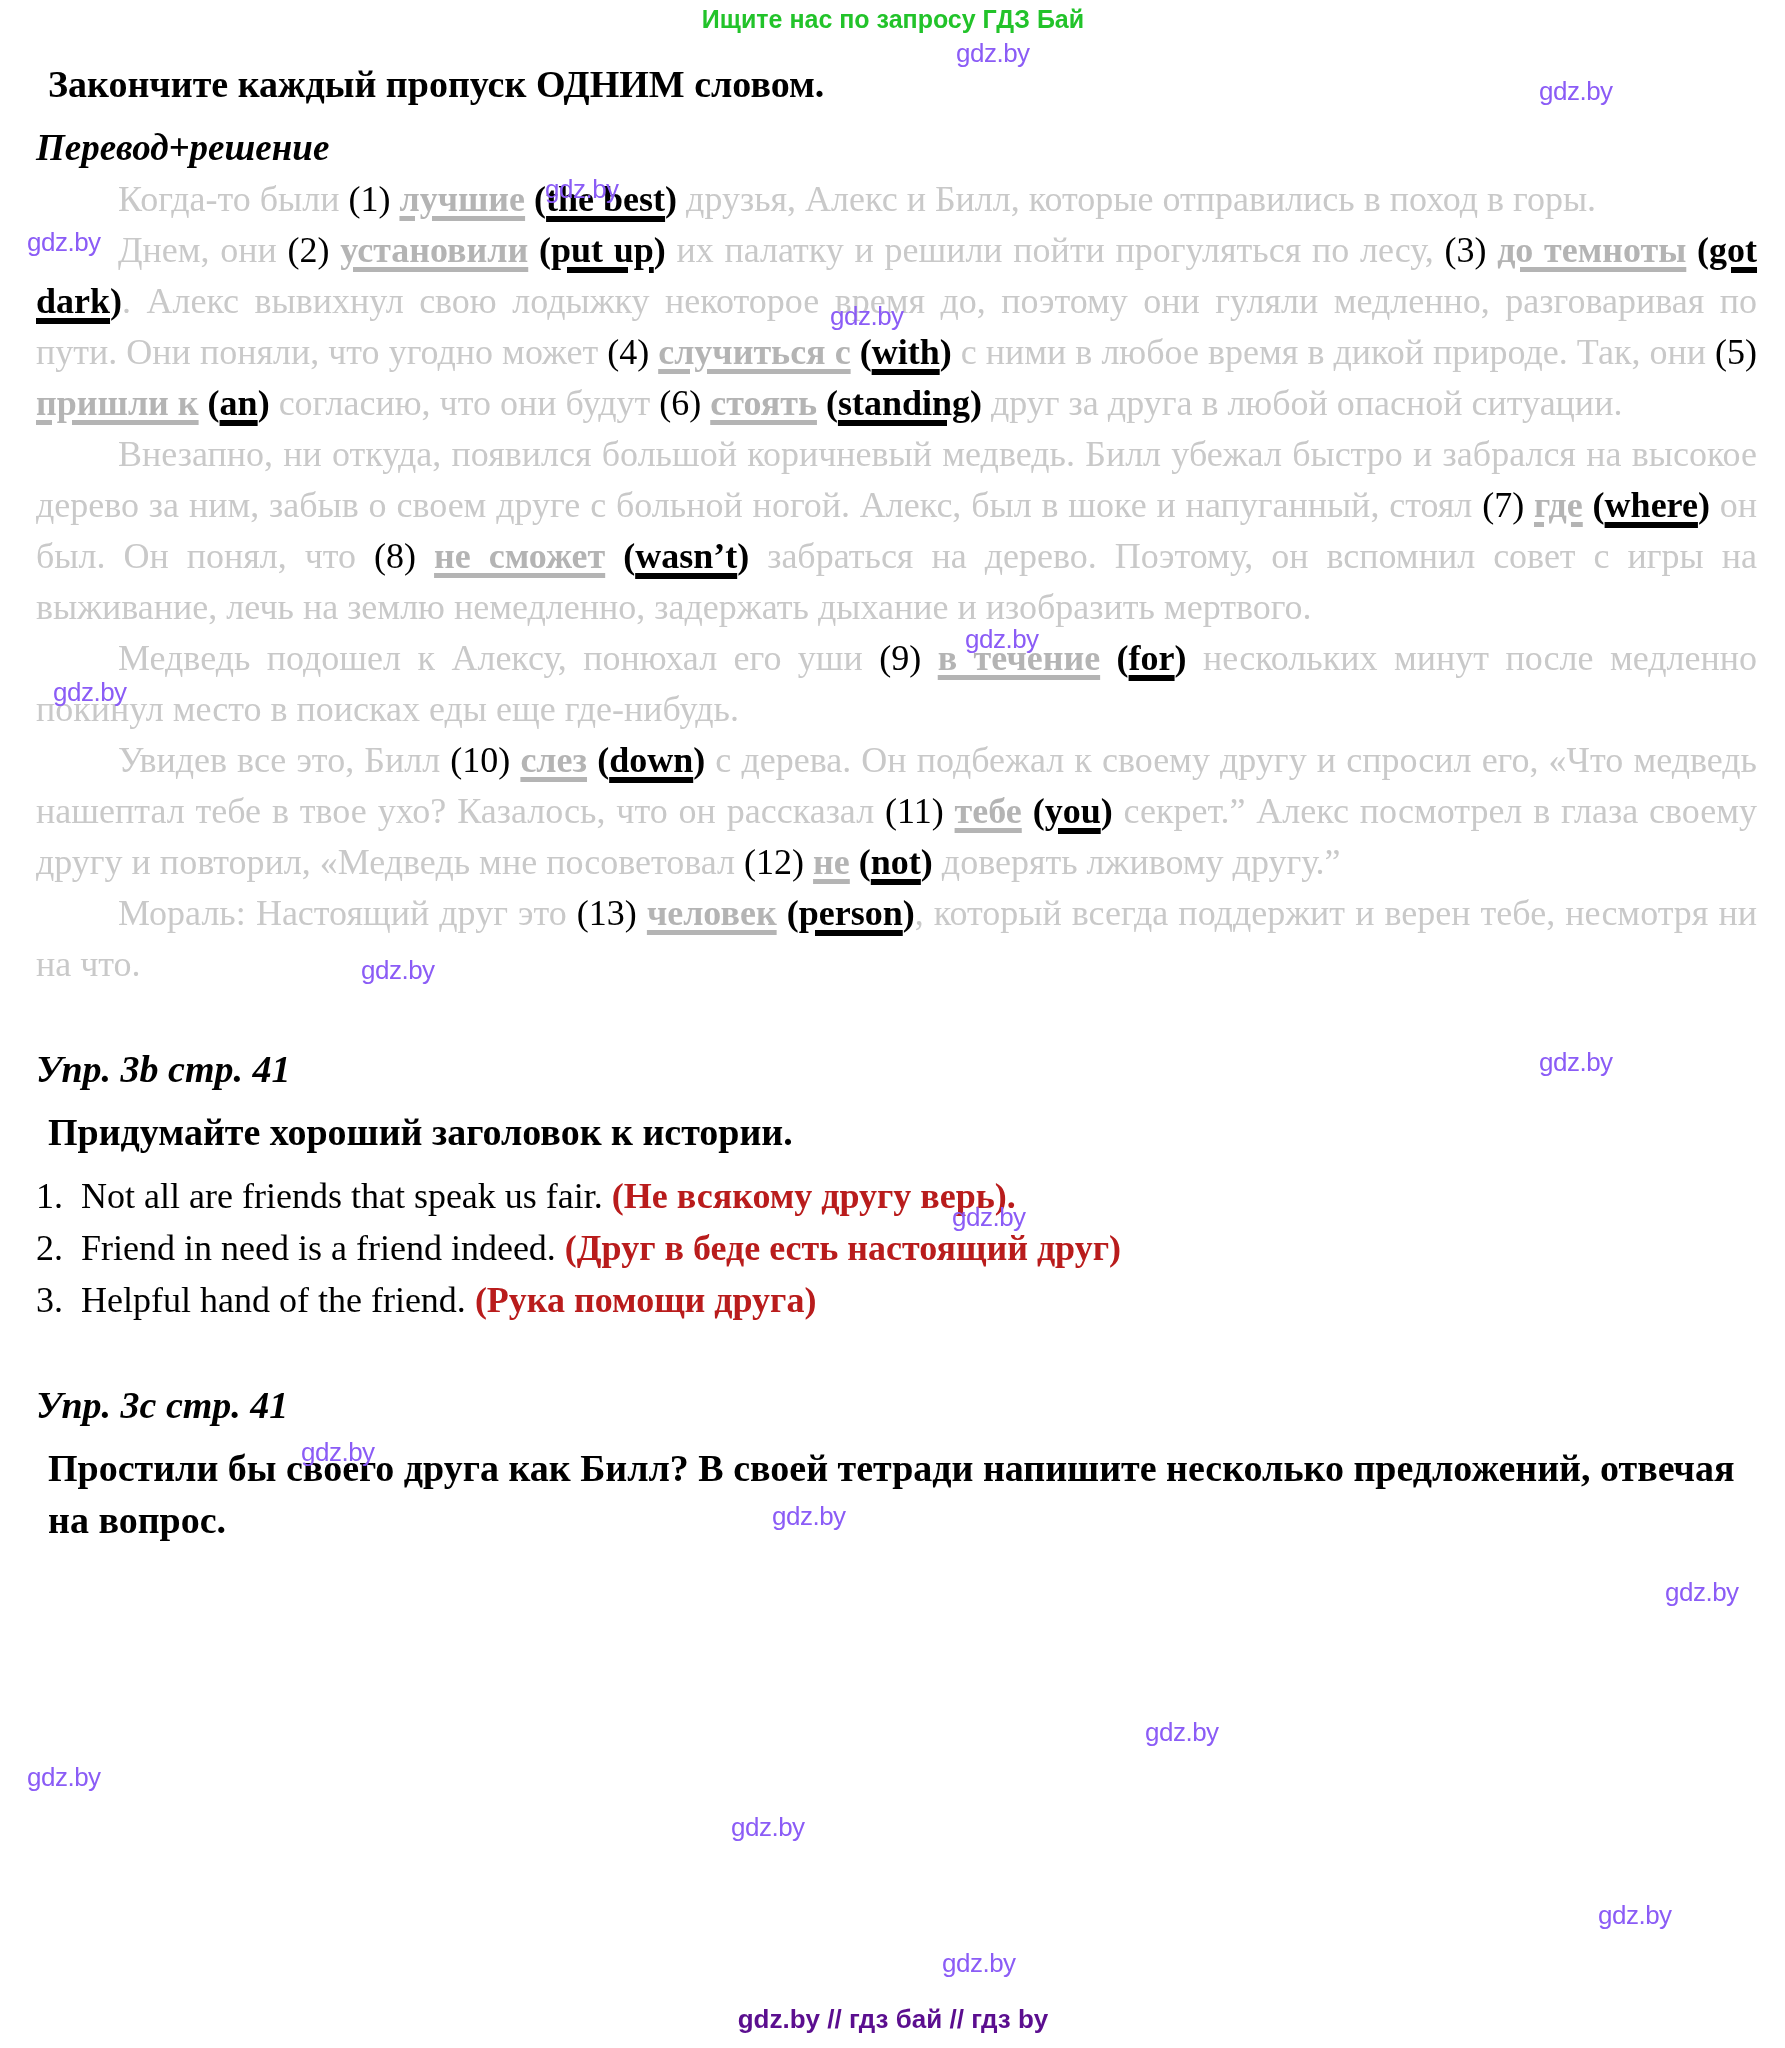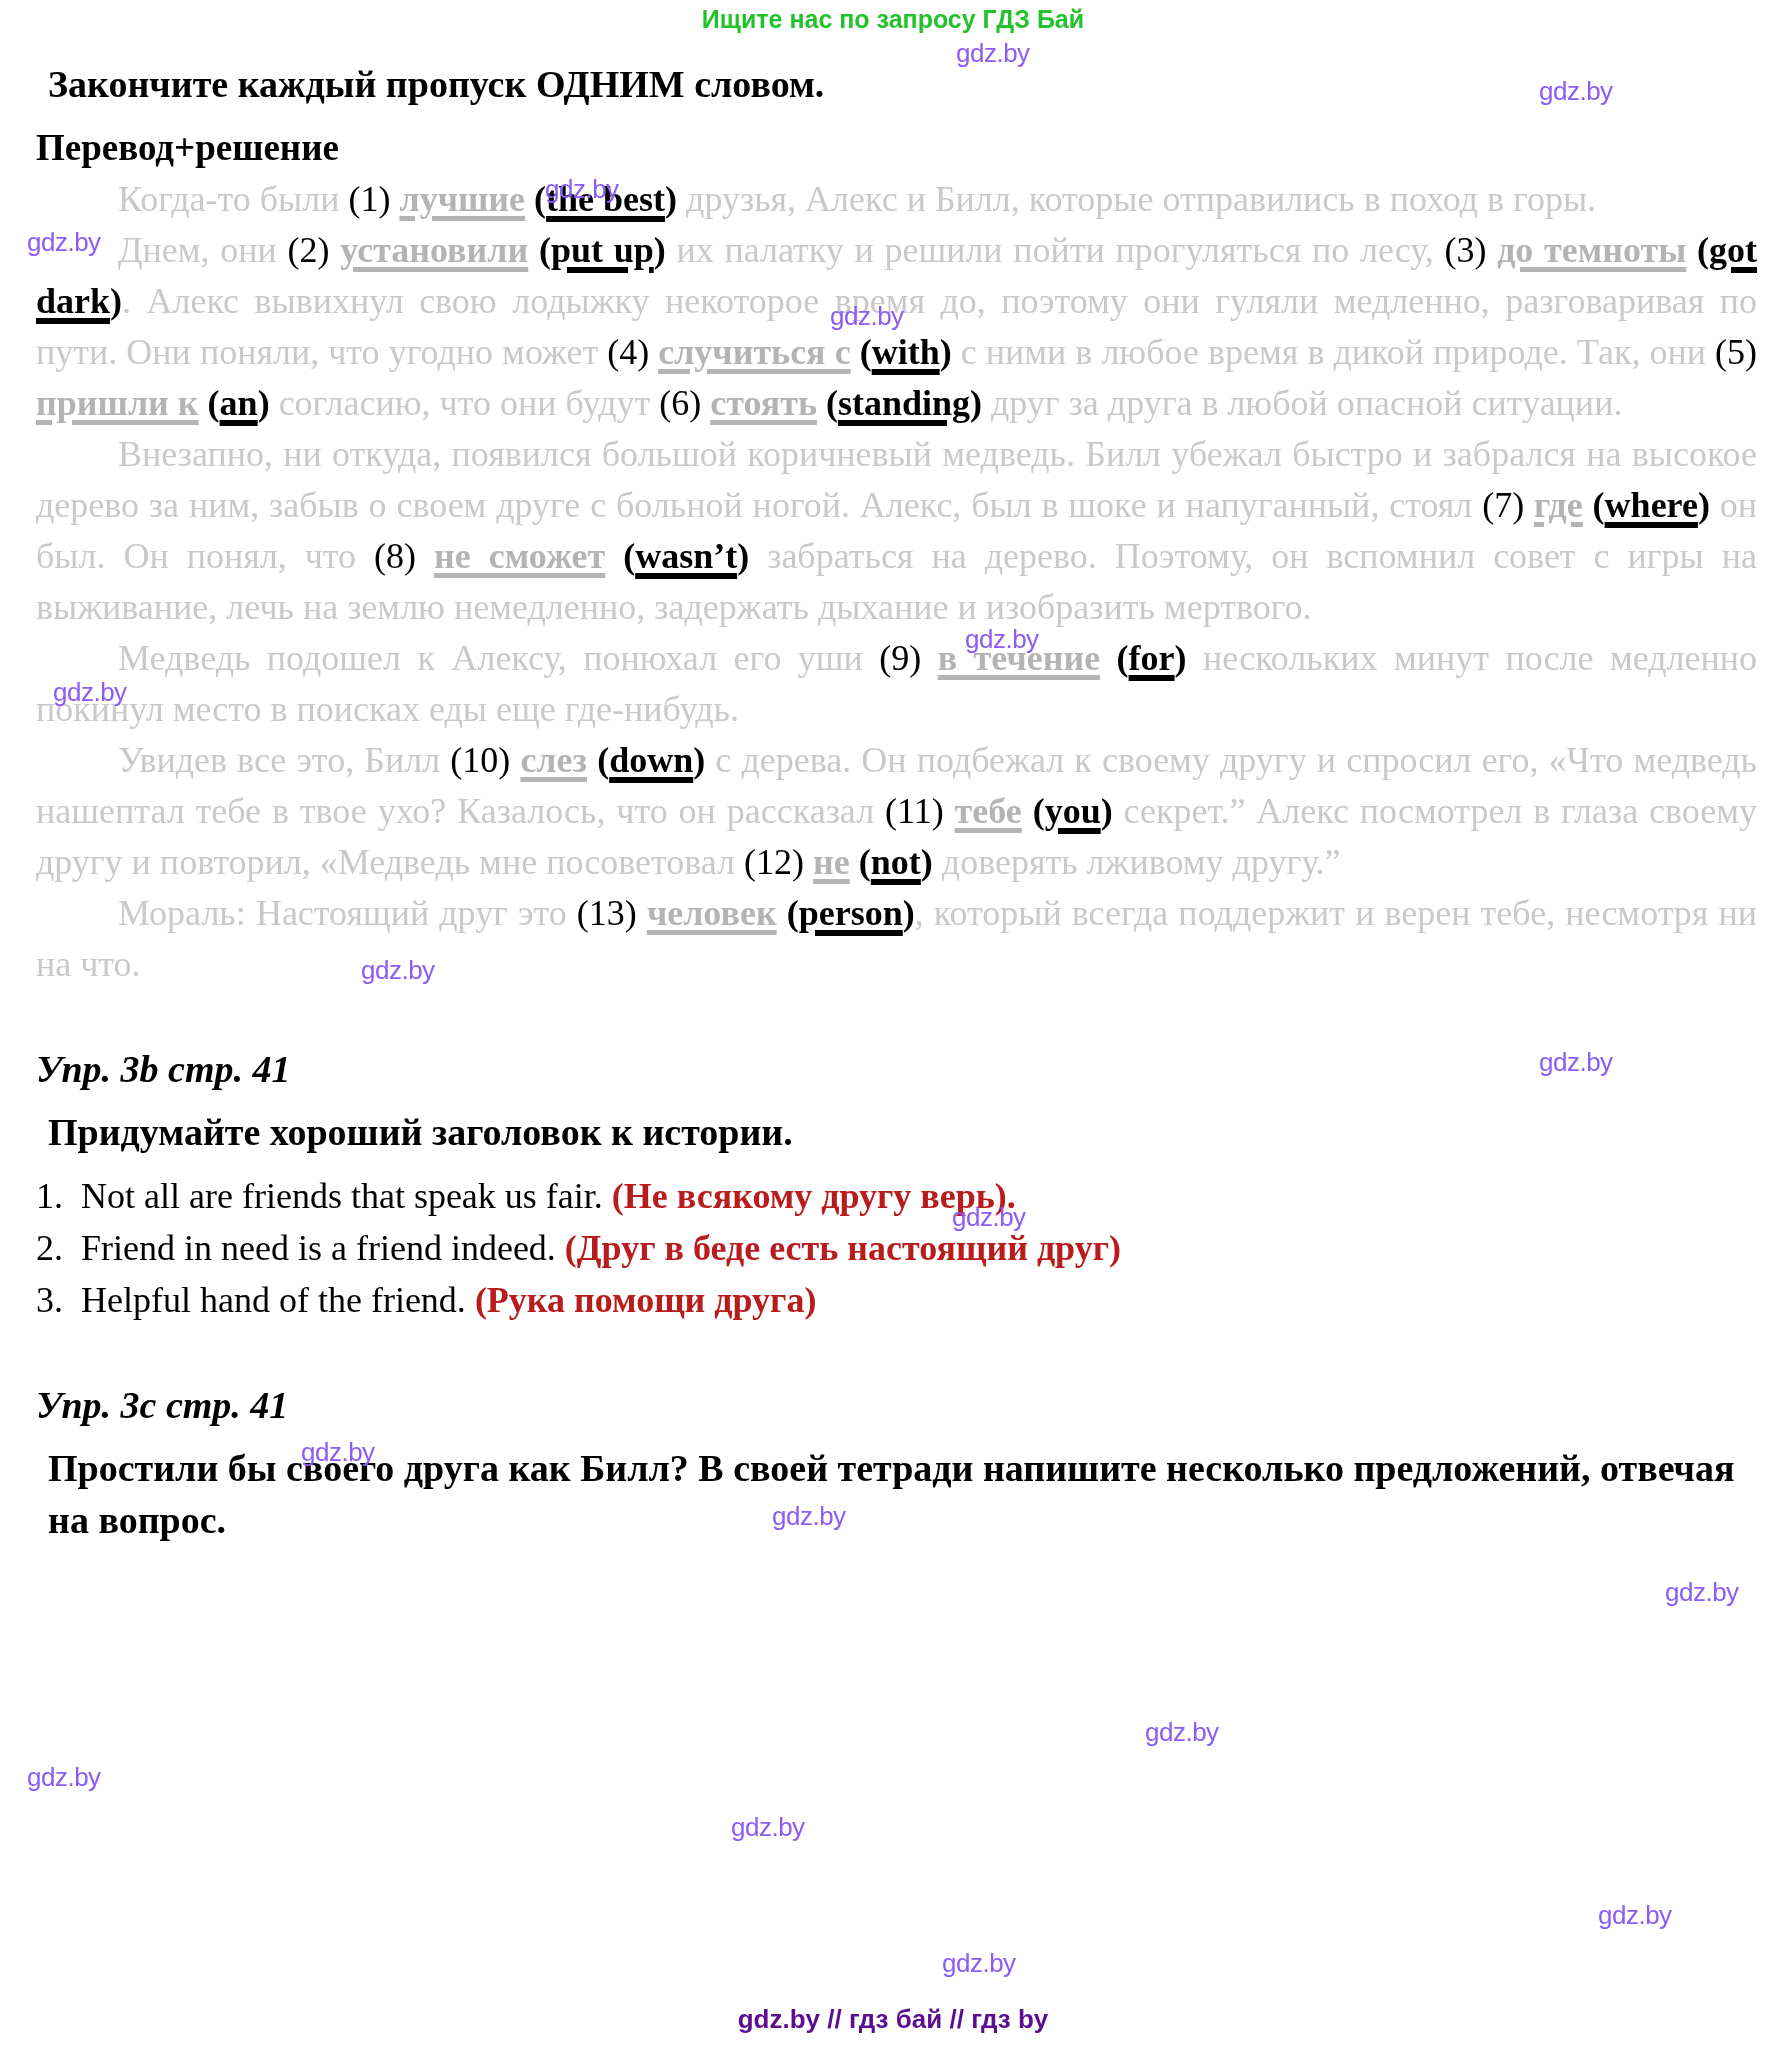--- a/index.html
+++ b/index.html
@@ -53,20 +53,21 @@
     font-family: "Liberation Serif", "DejaVu Serif", serif;
     font-weight: bold;
     font-size: 38px;
     color: #000;
     line-height: 52px;
     margin: 12px;
   }
   .ex-sub {
     font-family: "Liberation Serif", "DejaVu Serif", serif;
     font-weight: bold;
+    font-style: italic;
     font-size: 37px;
     color: #000;
     line-height: 52px;
     margin: 0;
   }
 
   
   .para {
     font-family: "Liberation Serif", "DejaVu Serif", serif;
     font-size: 36px;

